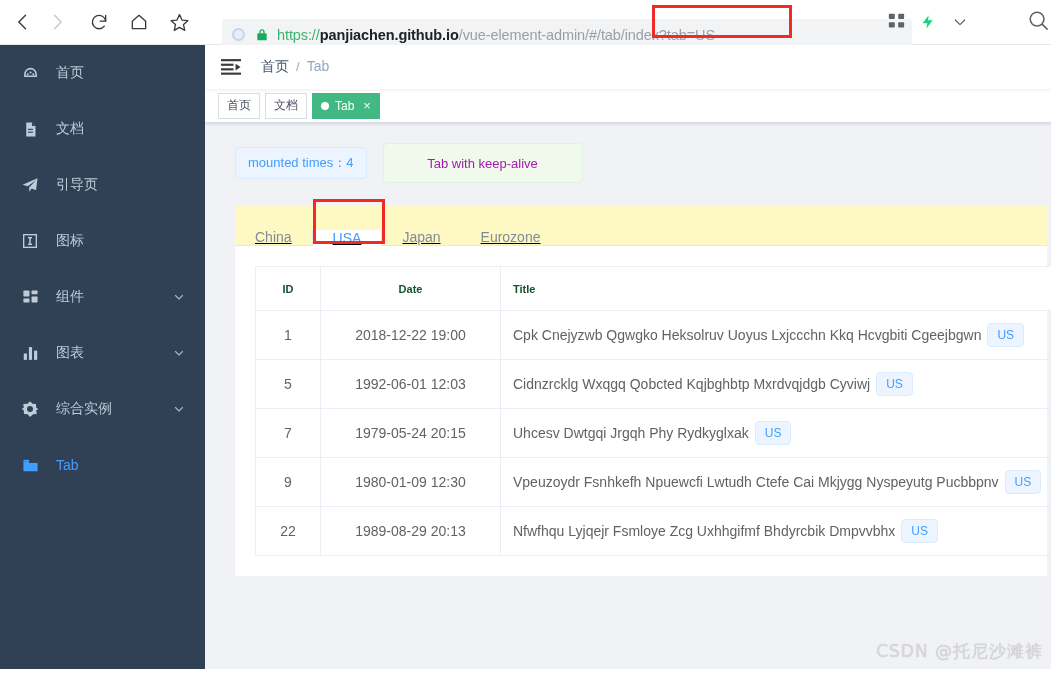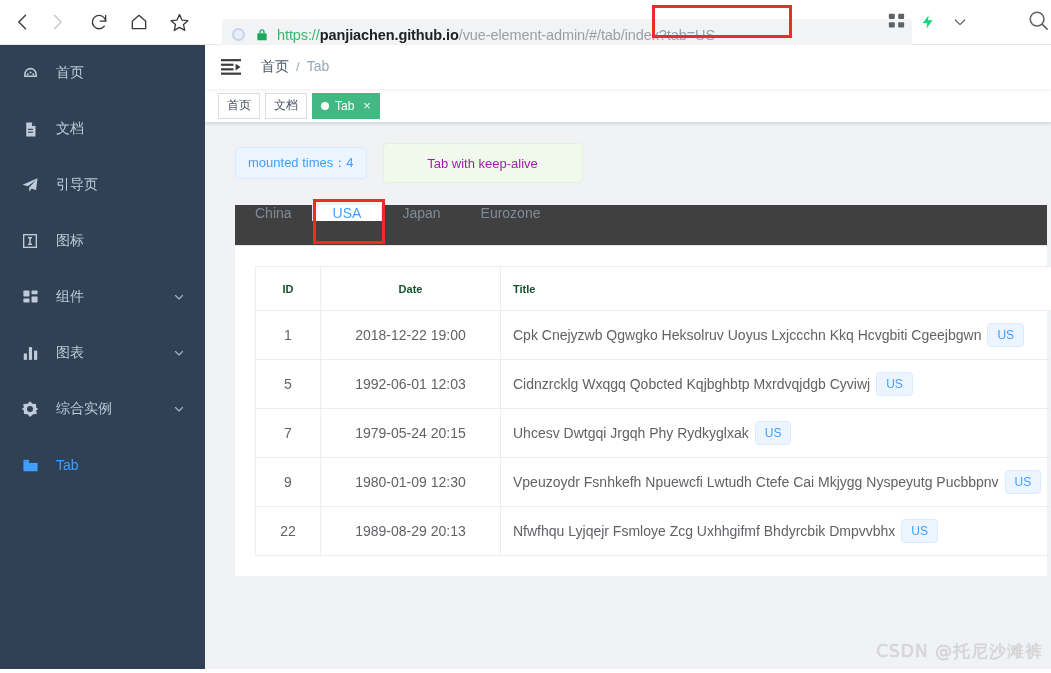--- a/index.html
+++ b/index.html
@@ -119,22 +119,22 @@
     display: flex; align-items: center;
   }
   .tag-green {
     background: #f0f9eb; border: 1px solid #e1f3d8; color: #a21caf;
     font-size: 13px; height: 40px; padding: 0 20px; border-radius: 4px;
     display: flex; align-items: center; min-width: 200px; justify-content: center;
   }
 
   .tabs-card { width: 812px; background: #fff; }
   .tabs-header {
-    height: 41px; background: #404040; border-bottom: 1px solid #e4e7ed;
-    display: flex; align-items: flex-start;
+    height: 41px; background: #fef9c3; border-bottom: 1px solid #e4e7ed;
+    display: flex; align-items: flex-end; text-decoration: underline;
   }
   .tab-item {
     padding: 0 20px; display: flex; align-items: center; font-size: 14px;
     color: #7f8c98; cursor: pointer; position: relative;
   }
   .tab-item.active {
     background: #fff; color: #409eff;
     border-left: 1px solid #e4e7ed; border-right: 1px solid #e4e7ed;
     margin-bottom: -1px;
   }

